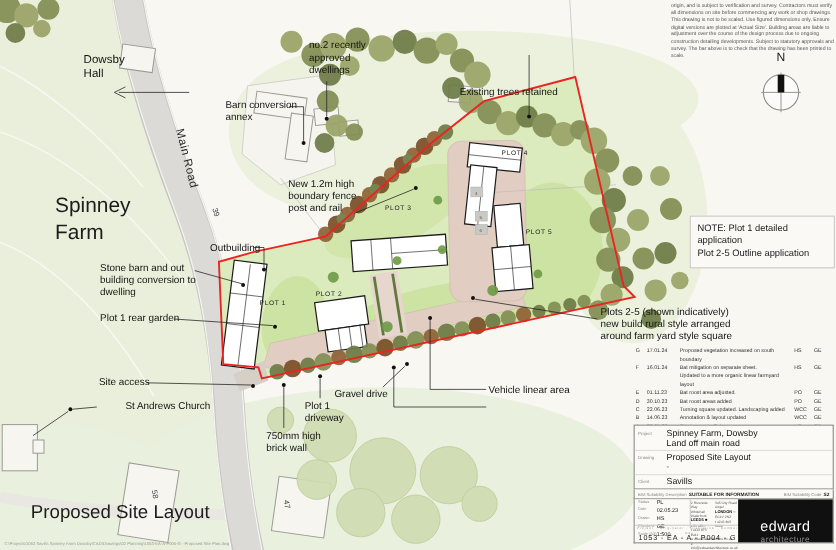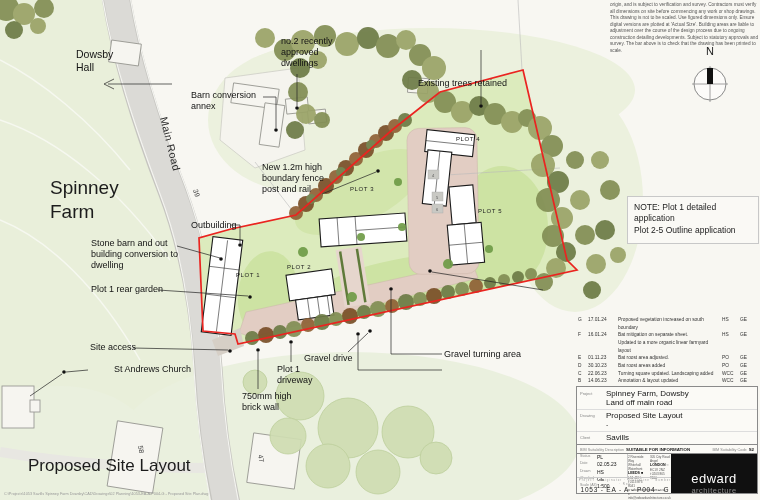--- a/index.html
+++ b/index.html
@@ -330,39 +330,42 @@
     </g>
   </svg>
 
   <div class="maplabel lbl-dowsby" style="left:76px;top:28px;margin-top:20px;">Dowsby
 Hall</div>
   <div class="maplabel lbl-spinney" style="left:50px;top:176px;">Spinney
 Farm</div>
   <div class="maplabel" style="left:281px;top:36px;">no.2 recently
 approved
 dwellings</div>
-  <div class="maplabel" style="left:191px;top:90px;">Barn conversion
+  <div class="maplabel" style="left:205px;top:90px;">Barn conversion
 annex</div>
   <div class="maplabel" style="left:418px;top:38px;margin-top:40px;">Existing trees retained</div>
   <div class="maplabel" style="left:262px;top:162px;">New 1.2m high
 boundary fence
 post and rail</div>
   <div class="maplabel" style="left:191px;top:220px;">Outbuilding</div>
   <div class="maplabel" style="left:91px;top:238px;">Stone barn and out
 building conversion to
 dwelling</div>
   <div class="maplabel" style="left:91px;top:284px;">Plot 1 rear garden</div>
   <div class="maplabel" style="left:90px;top:342px;">Site access</div>
   <div class="maplabel" style="left:90px;top:364px;margin-left:24px;">St Andrews Church</div>
   <div class="maplabel" style="left:277px;top:364px;">Plot 1
 driveway</div>
   <div class="maplabel" style="left:242px;top:391px;">750mm high
 brick wall</div>
   <div class="maplabel" style="left:304px;top:353px;">Gravel drive</div>
-  <div class="maplabel" style="left:444px;top:349px;">Gravel turning area</div>
+  <div class="maplabel" style="left:444px;top:349px;">Vehicle linear area</div>
+  <div class="maplabel" style="left:546px;top:278px;">Plots 2-5 (shown indicatively)
+new build rural style arranged
+around farm yard style square</div>
 
   <div class="sheet-title">Proposed Site Layout</div>
   <div class="footer-path">C:\Projects\1053 Savills Spinney Farm Dowsby\CAD\Drawings\02 Planning\1053-EA-A-P004-G - Proposed Site Plan.dwg</div>
 
   <div class="disclaimer">origin, and is subject to verification and survey. Contractors must verify all dimensions on site before commencing any work or shop drawings. This drawing is not to be scaled. Use figured dimensions only. Ensure digital versions are plotted at 'Actual Size'. Building areas are liable to adjustment over the course of the design process due to ongoing construction detailing developments. Subject to statutory approvals and survey. The bar above is to check that the drawing has been printed to scale.</div>
 
   <div class="north">
     <svg width="52" height="66" viewBox="0 0 52 66">
       <text x="26" y="11" text-anchor="middle" font-size="11" fill="#222" font-family="Liberation Sans, sans-serif">N</text>
       <circle cx="26" cy="40" r="16" fill="rgba(255,255,255,0.5)" stroke="#8a8a8a" stroke-width="1"></circle>

